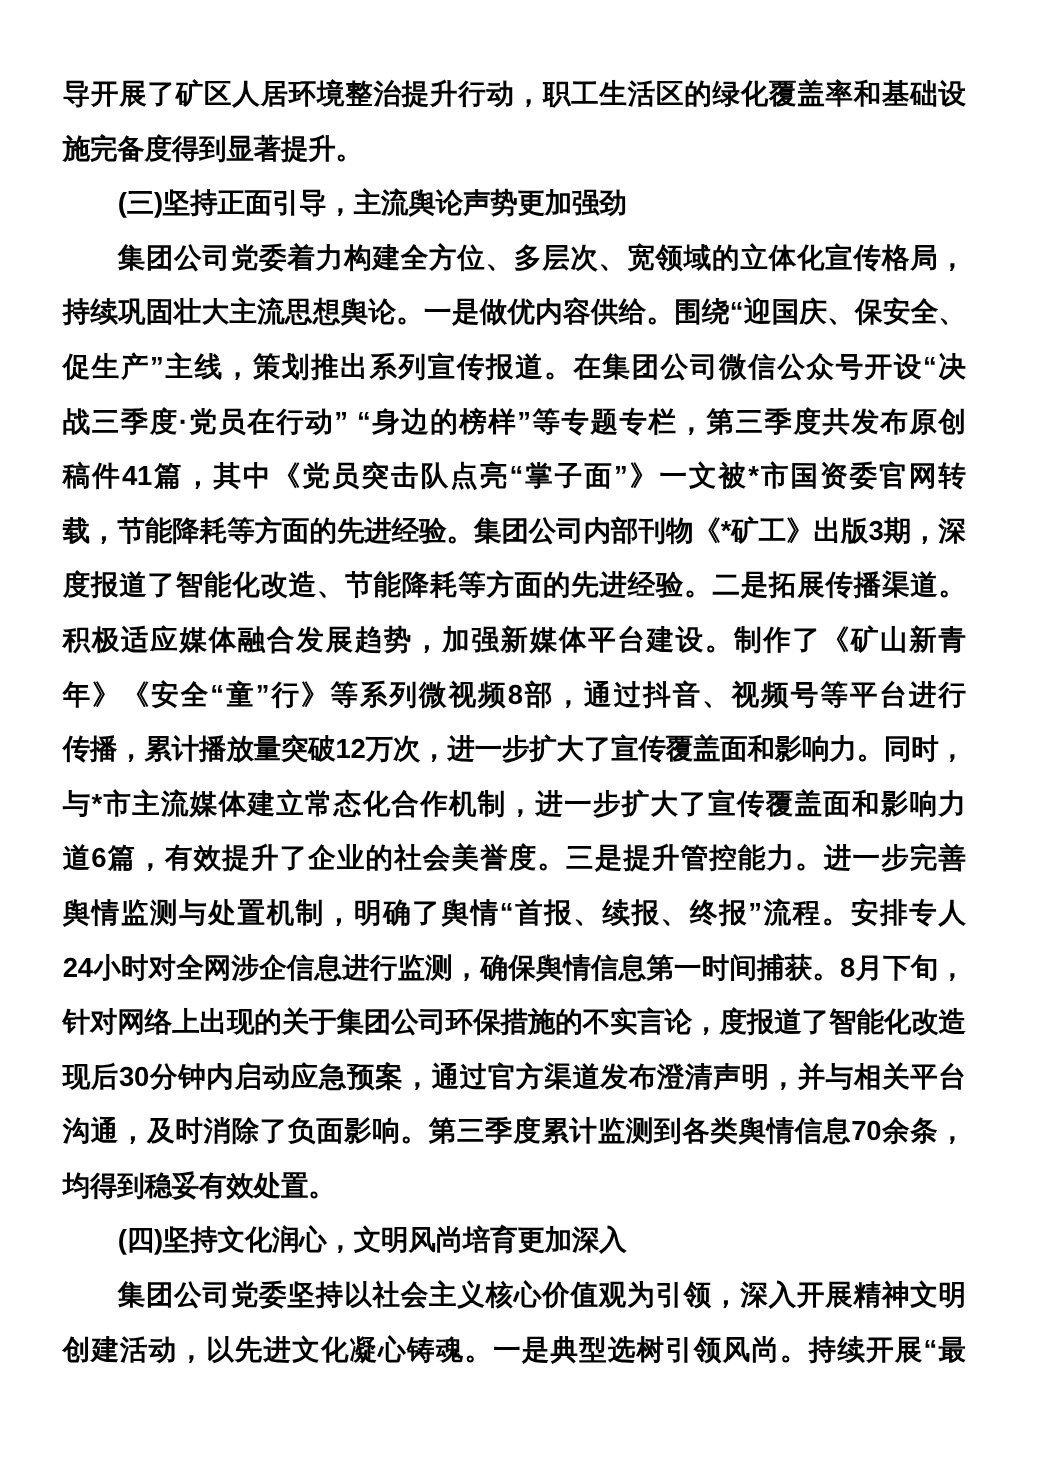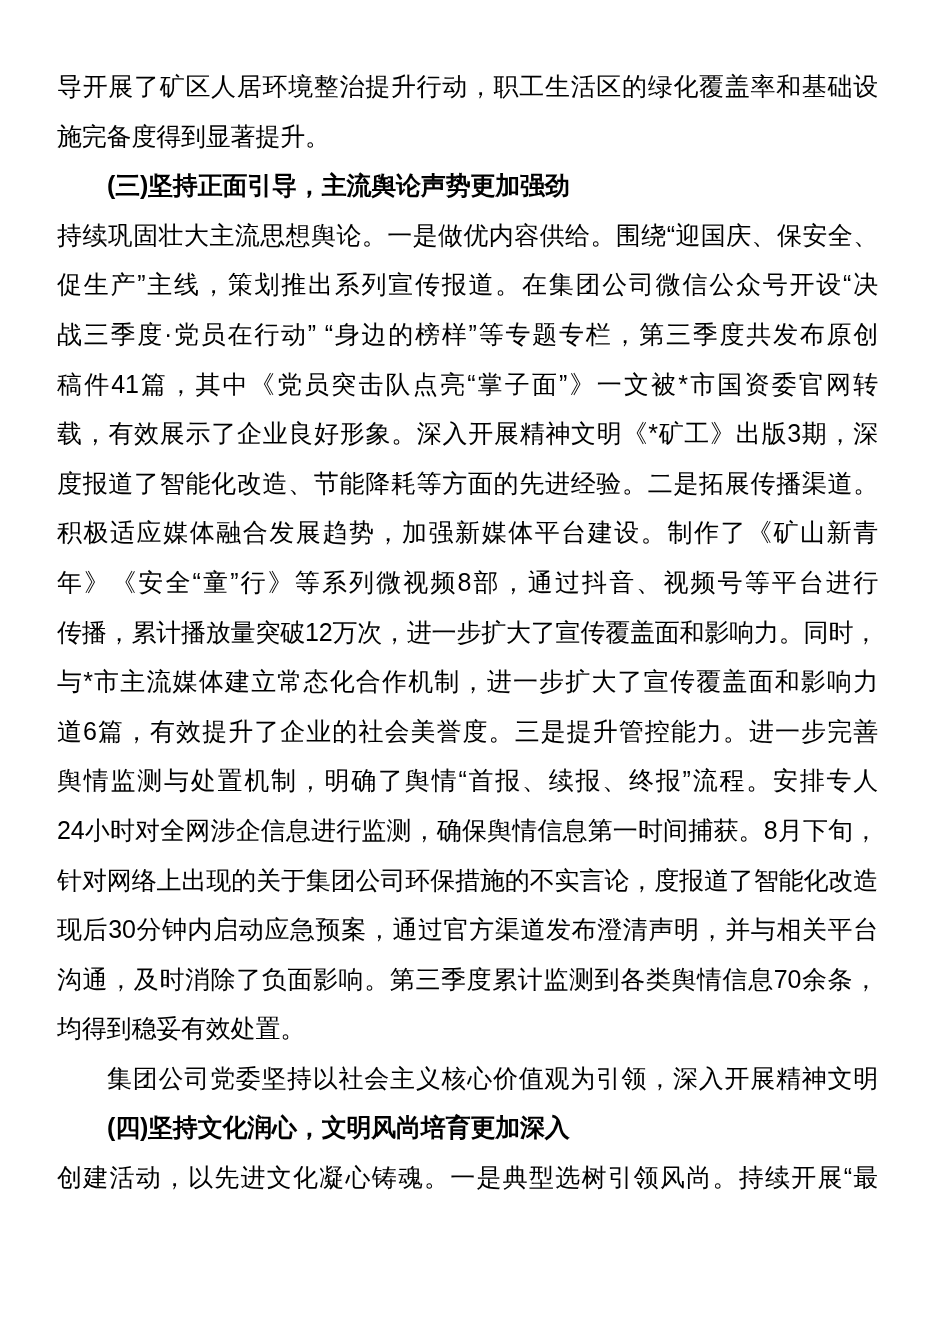--- a/index.html
+++ b/index.html
@@ -17,21 +17,21 @@
   .page {
     box-sizing: content-box;
     padding: 62px 0 0 57px;
     width: 821px;
   }
   .ln {
     width: 821px;
     height: 49.6px;
     line-height: 49.6px;
     font-size: 25px;
-    font-weight: 400;
+    font-weight: 700;
     white-space: nowrap;
     text-align: justify;
     text-align-last: justify;
     letter-spacing: -0.2px;
   }
   .ln-end {
     text-align: center;
     text-align-last: left;
   }
   .ln-indent {
@@ -49,36 +49,37 @@
 </head>
 <body>
 
 <div class="page">
 
   <div class="ln">导开展了矿区人居环境整治提升行动，职工生活区的绿化覆盖率和基础设</div>
   <div class="ln ln-end">施完备度得到显著提升。</div>
 
   <div class="ln ln-heading">(三)坚持正面引导，主流舆论声势更加强劲</div>
 
+  <div class="ln ln-indent">集团公司党委着力构建全方位、多层次、宽领域的立体化宣传格局，</div>
   <div class="ln">持续巩固壮大主流思想舆论。一是做优内容供给。围绕“迎国庆、保安全、</div>
   <div class="ln">促生产”主线，策划推出系列宣传报道。在集团公司微信公众号开设“决</div>
   <div class="ln">战三季度·党员在行动” “身边的榜样”等专题专栏，第三季度共发布原创</div>
   <div class="ln">稿件41篇，其中《党员突击队点亮“掌子面”》一文被*市国资委官网转</div>
-  <div class="ln">载，有效展示了企业良好形象。深入开展精神文明《*矿工》出版3期，深</div>
+  <div class="ln">载，节能降耗等方面的先进经验。集团公司内部刊物《*矿工》出版3期，深</div>
   <div class="ln">度报道了智能化改造、节能降耗等方面的先进经验。二是拓展传播渠道。</div>
   <div class="ln">积极适应媒体融合发展趋势，加强新媒体平台建设。制作了《矿山新青</div>
   <div class="ln">年》《安全“童”行》等系列微视频8部，通过抖音、视频号等平台进行</div>
   <div class="ln">传播，累计播放量突破12万次，进一步扩大了宣传覆盖面和影响力。同时，</div>
   <div class="ln">与*市主流媒体建立常态化合作机制，进一步扩大了宣传覆盖面和影响力</div>
   <div class="ln">道6篇，有效提升了企业的社会美誉度。三是提升管控能力。进一步完善</div>
   <div class="ln">舆情监测与处置机制，明确了舆情“首报、续报、终报”流程。安排专人</div>
   <div class="ln">24小时对全网涉企信息进行监测，确保舆情信息第一时间捕获。8月下旬，</div>
   <div class="ln">针对网络上出现的关于集团公司环保措施的不实言论，度报道了智能化改造</div>
   <div class="ln">现后30分钟内启动应急预案，通过官方渠道发布澄清声明，并与相关平台</div>
   <div class="ln">沟通，及时消除了负面影响。第三季度累计监测到各类舆情信息70余条，</div>
   <div class="ln ln-end">均得到稳妥有效处置。</div>
 
+  <div class="ln ln-heading">(四)坚持文化润心，文明风尚培育更加深入</div>
+
   <div class="ln ln-indent">集团公司党委坚持以社会主义核心价值观为引领，深入开展精神文明</div>
-
-  <div class="ln ln-heading">(四)坚持文化润心，文明风尚培育更加深入</div>
   <div class="ln">创建活动，以先进文化凝心铸魂。一是典型选树引领风尚。持续开展“最</div>
 
 </div>
 
 </body></html>

